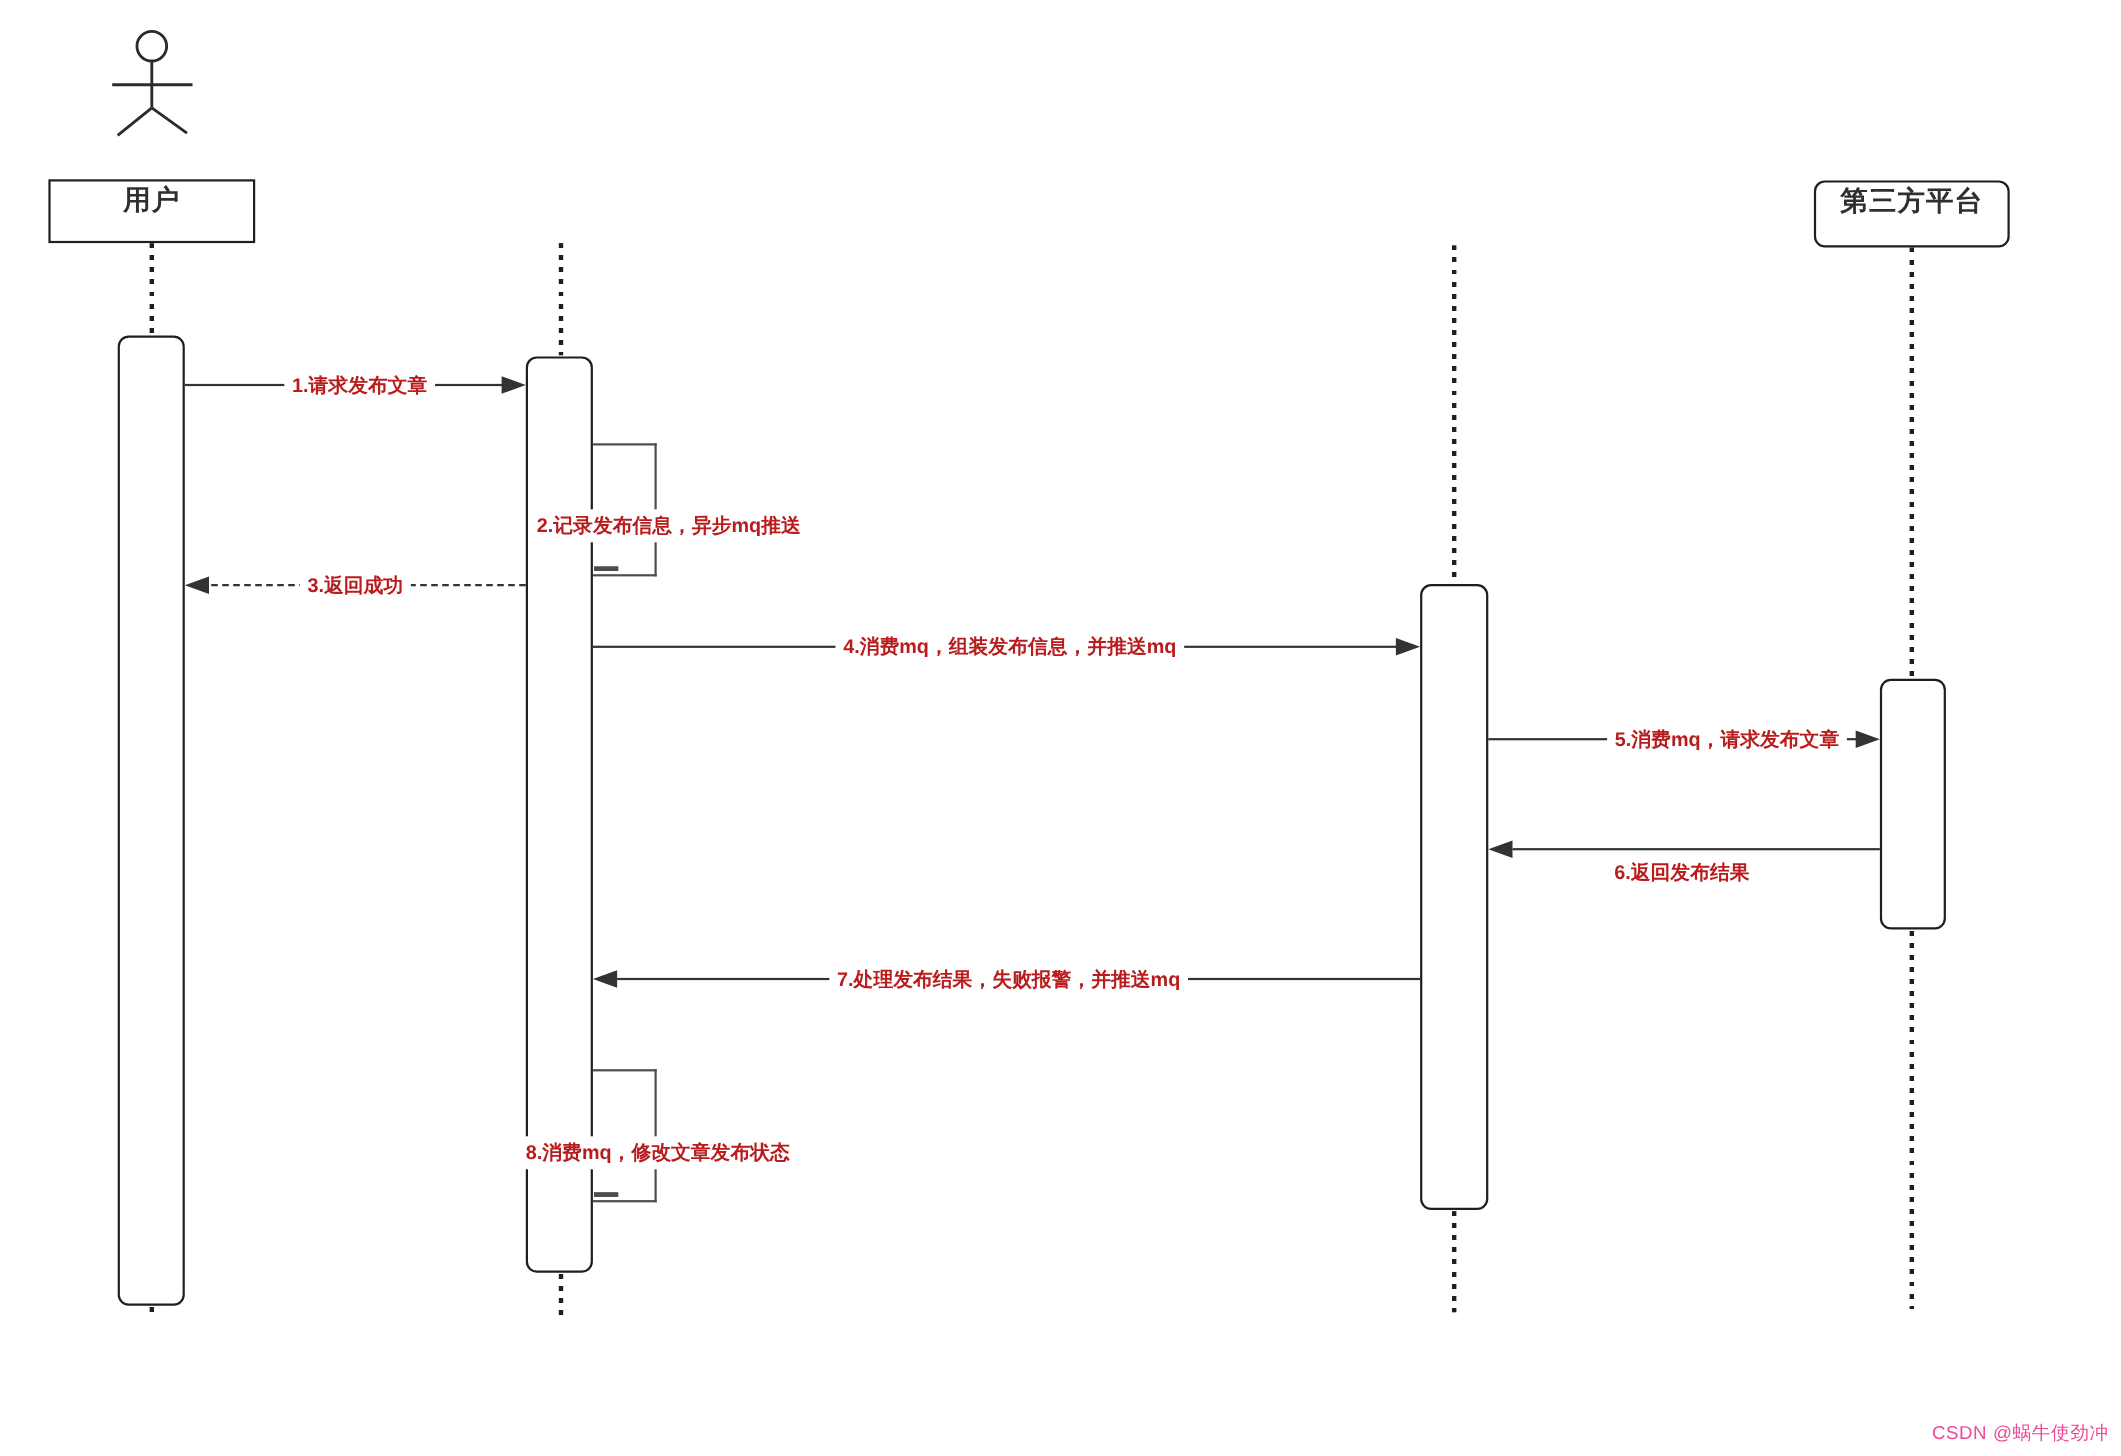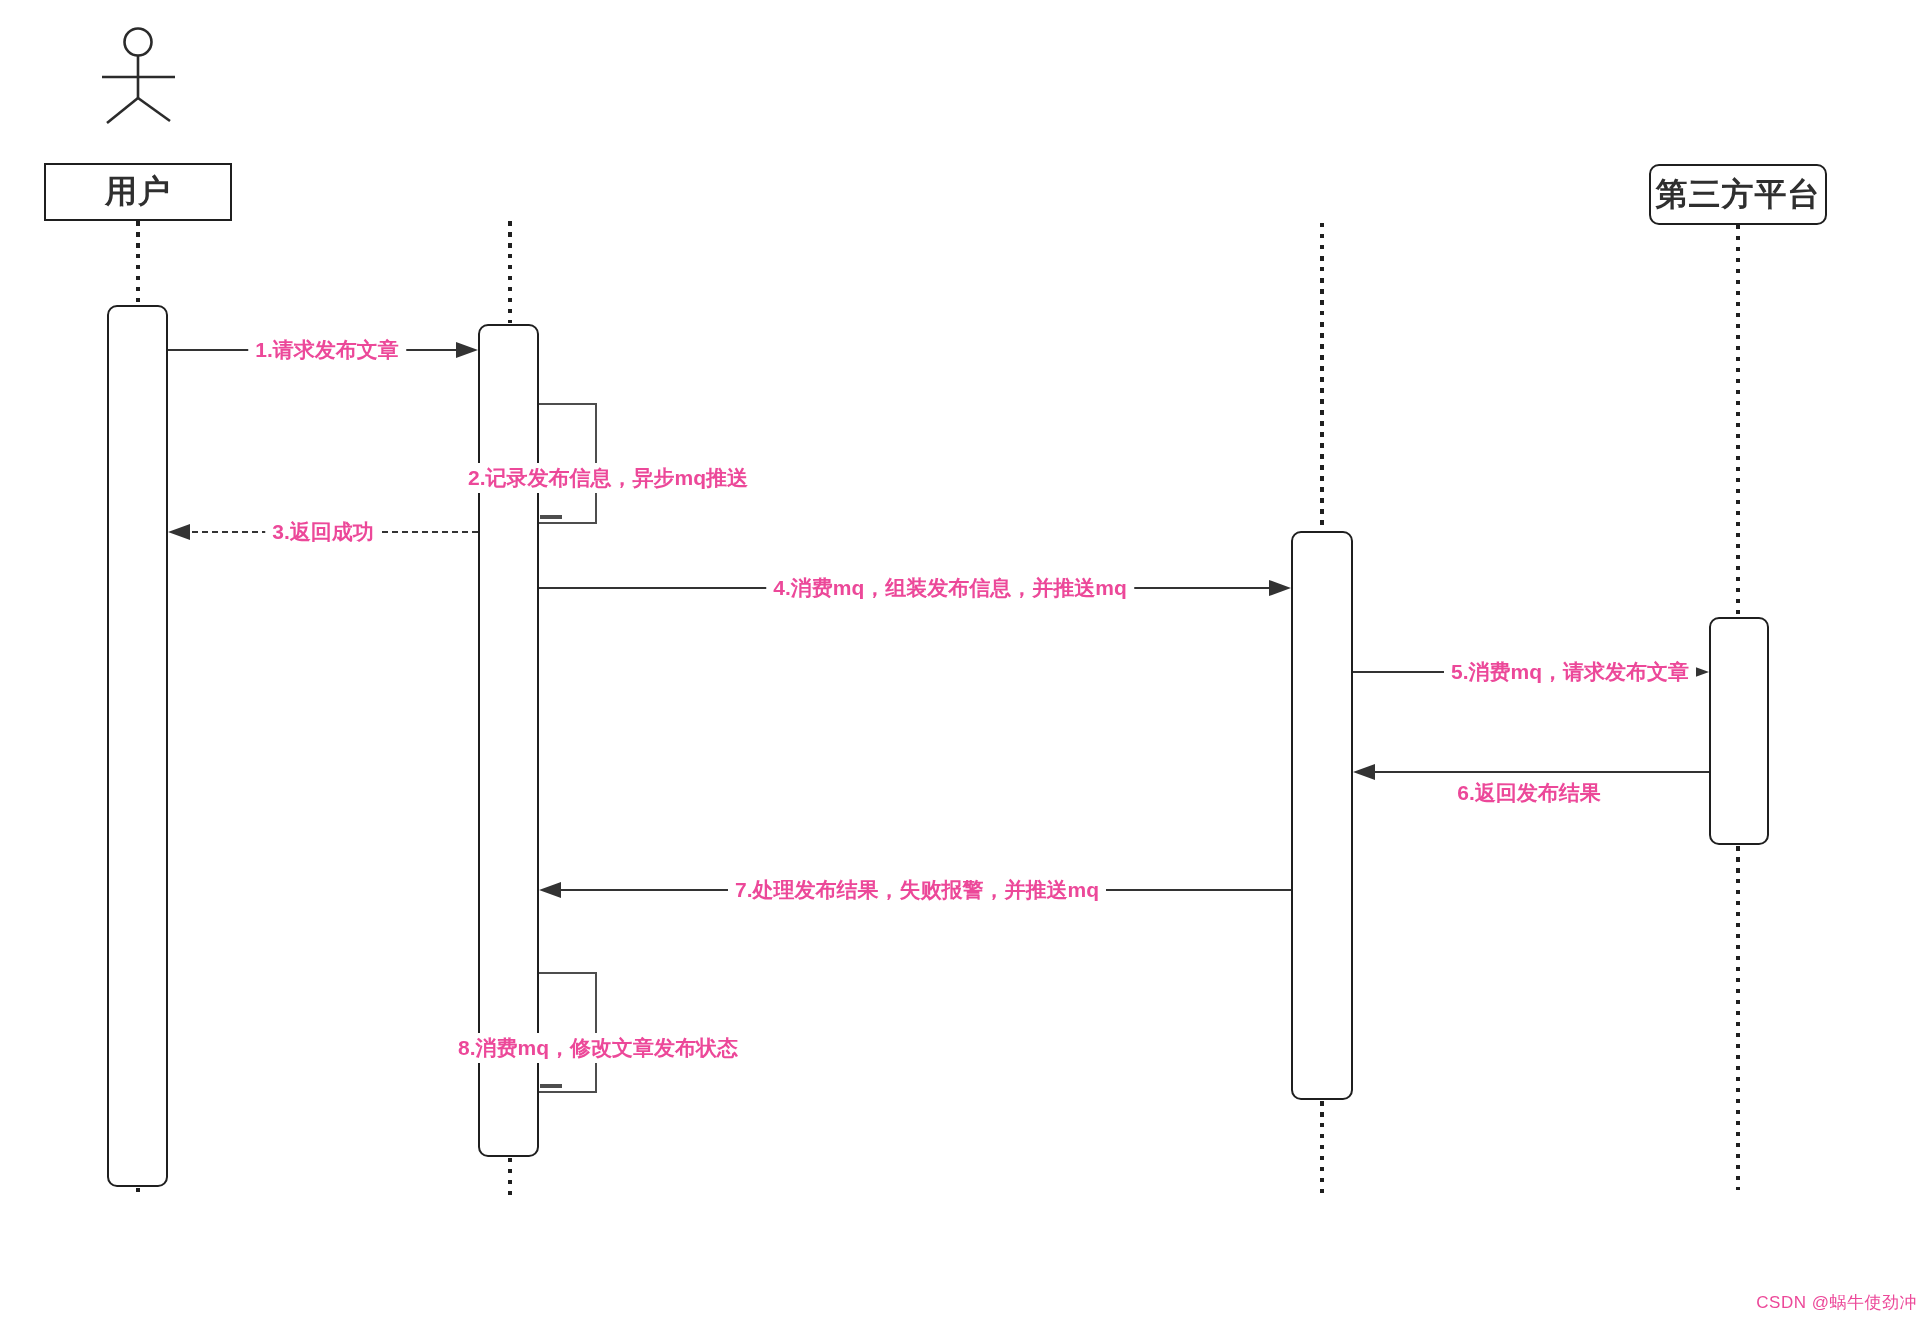--- a/index.html
+++ b/index.html
@@ -3,22 +3,22 @@
 <meta charset="utf-8">
 <style>
   html,body{margin:0;padding:0;background:#ffffff;}
   #stage{
     position:relative;width:1928px;height:1324px;background:#ffffff;overflow:hidden;
     font-family:"Liberation Sans",sans-serif;color:#3b3b3b;
   }
   
   .pbox{
     position:absolute;box-sizing:border-box;background:#ffffff;
-    border:2.5px solid #1f1f1f;display:flex;align-items:center;justify-content:center;
-    font-size:32px;font-weight:600;color:#2f2f2f;letter-spacing:1px;z-index:3;
+    border:2.5px solid #1f1f1f;display:flex;align-items:flex-start;justify-content:center;
+    font-size:25px;font-weight:600;color:#2f2f2f;letter-spacing:1px;z-index:3;
   }
   
   .life{
     position:absolute;width:4px;z-index:1;
     background:repeating-linear-gradient(to bottom,#1f1f1f 0 4.5px,transparent 4.5px 11px);
   }
   
   .act{
     position:absolute;box-sizing:border-box;background:#ffffff;
     border:2.5px solid #1f1f1f;border-radius:10px;z-index:2;
@@ -33,21 +33,21 @@
   .ah.loop{border-right-color:#4d4d4d;}
   
   .loop{
     position:absolute;box-sizing:border-box;z-index:2;
     border-top:2px solid #4d4d4d;border-right:2px solid #4d4d4d;border-bottom:2px solid #4d4d4d;
   }
   
   .mlabel{
     position:absolute;transform:translateX(-50%);white-space:nowrap;
     background:#ffffff;padding:0 7px;height:30px;line-height:30px;
-    font-size:21px;font-weight:600;color:#ec4899;z-index:6;text-align:center;
+    font-size:18px;font-weight:600;color:#b91c1c;z-index:6;text-align:center;
   }
   
   #actor{position:absolute;left:92px;top:15px;z-index:3;}
   
   .wm{
     position:absolute;right:11px;bottom:10px;font-size:17px;color:#ec4899;
     font-weight:400;z-index:7;letter-spacing:0.5px;
   }
 </style>
 </head>
@@ -91,21 +91,21 @@
   <div class="loop" style="left:539px;top:403px;width:58px;height:121px;"></div>
   <div class="ah l loop" style="left:540px;top:515px;"></div>
   <div class="mlabel" style="left:608px;top:463px;">2.记录发布信息，异步mq推送</div>
 
   <div class="mline dashed" style="left:192px;top:531px;width:286px;"></div>
   <div class="ah l" style="left:168px;top:524px;"></div>
   <div class="mlabel" style="left:323px;top:517px;">3.返回成功</div>
 
   <div class="mline" style="left:539px;top:587px;width:732px;"></div>
   <div class="ah r" style="left:1269px;top:580px;"></div>
-  <div class="mlabel" style="left:918px;top:573px;margin-left:32px;">4.消费mq，组装发布信息，并推送mq</div>
+  <div class="mlabel" style="left:918px;top:573px;">4.消费mq，组装发布信息，并推送mq</div>
 
   <div class="mline" style="left:1353px;top:671px;width:336px;"></div>
   <div class="ah r" style="left:1687px;top:664px;"></div>
   <div class="mlabel" style="left:1570px;top:657px;">5.消费mq，请求发布文章</div>
 
   <div class="mline" style="left:1375px;top:771px;width:334px;"></div>
   <div class="ah l" style="left:1353px;top:764px;"></div>
   <div class="mlabel" style="left:1529px;top:778px;">6.返回发布结果</div>
 
   <div class="mline" style="left:561px;top:889px;width:730px;"></div>

